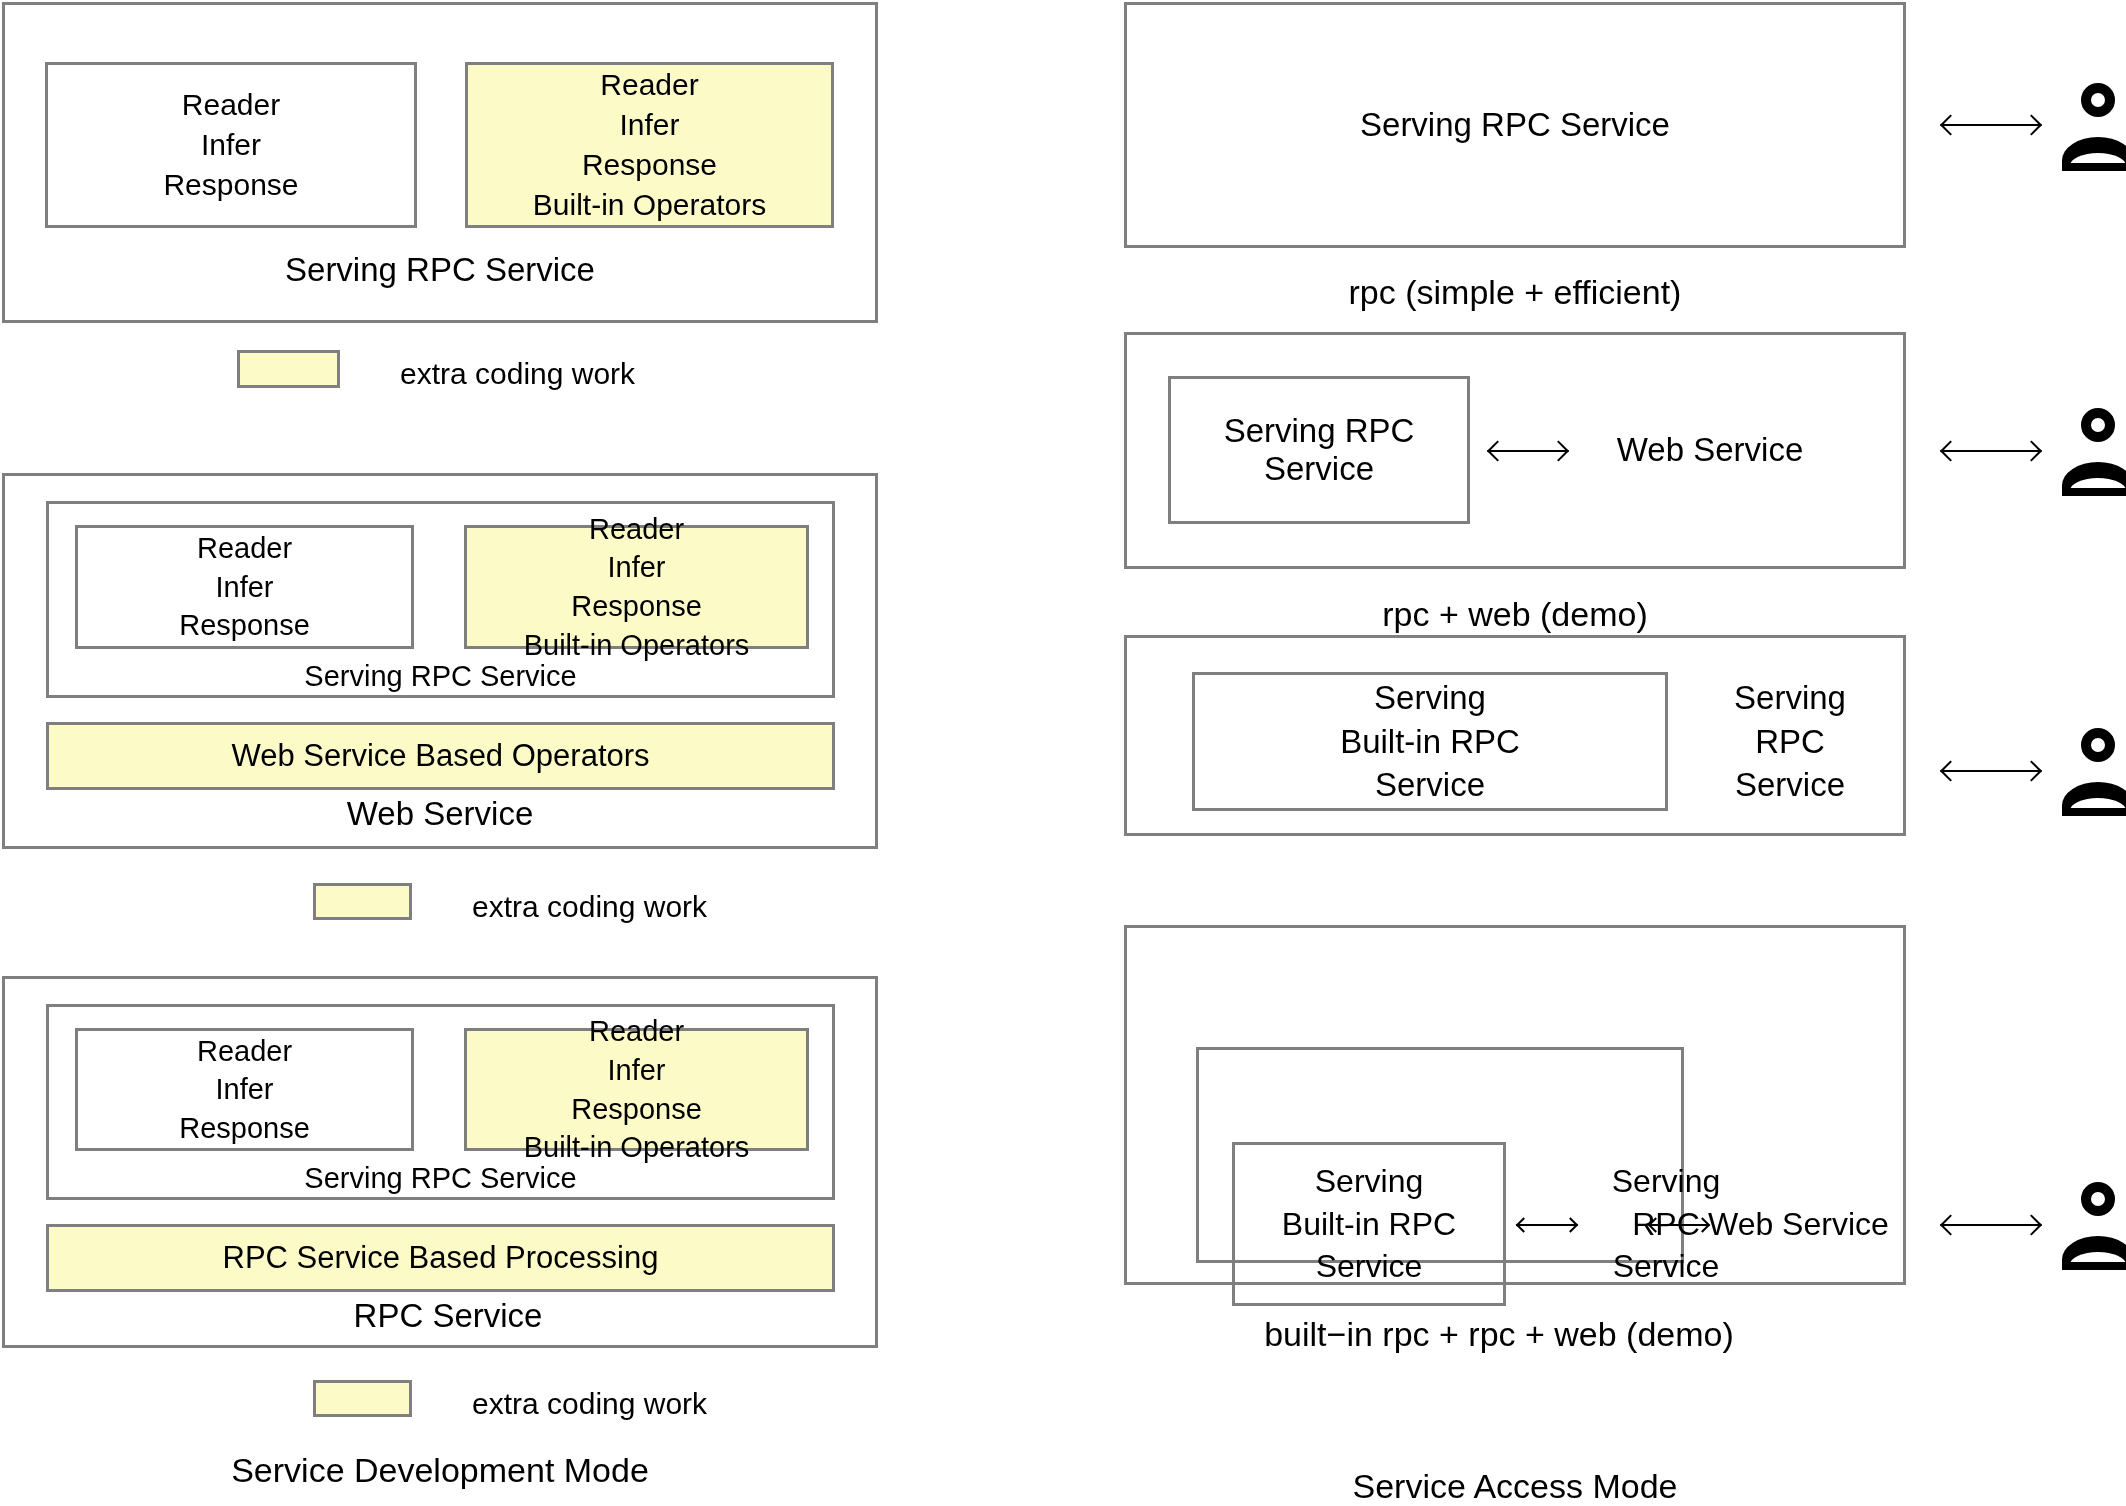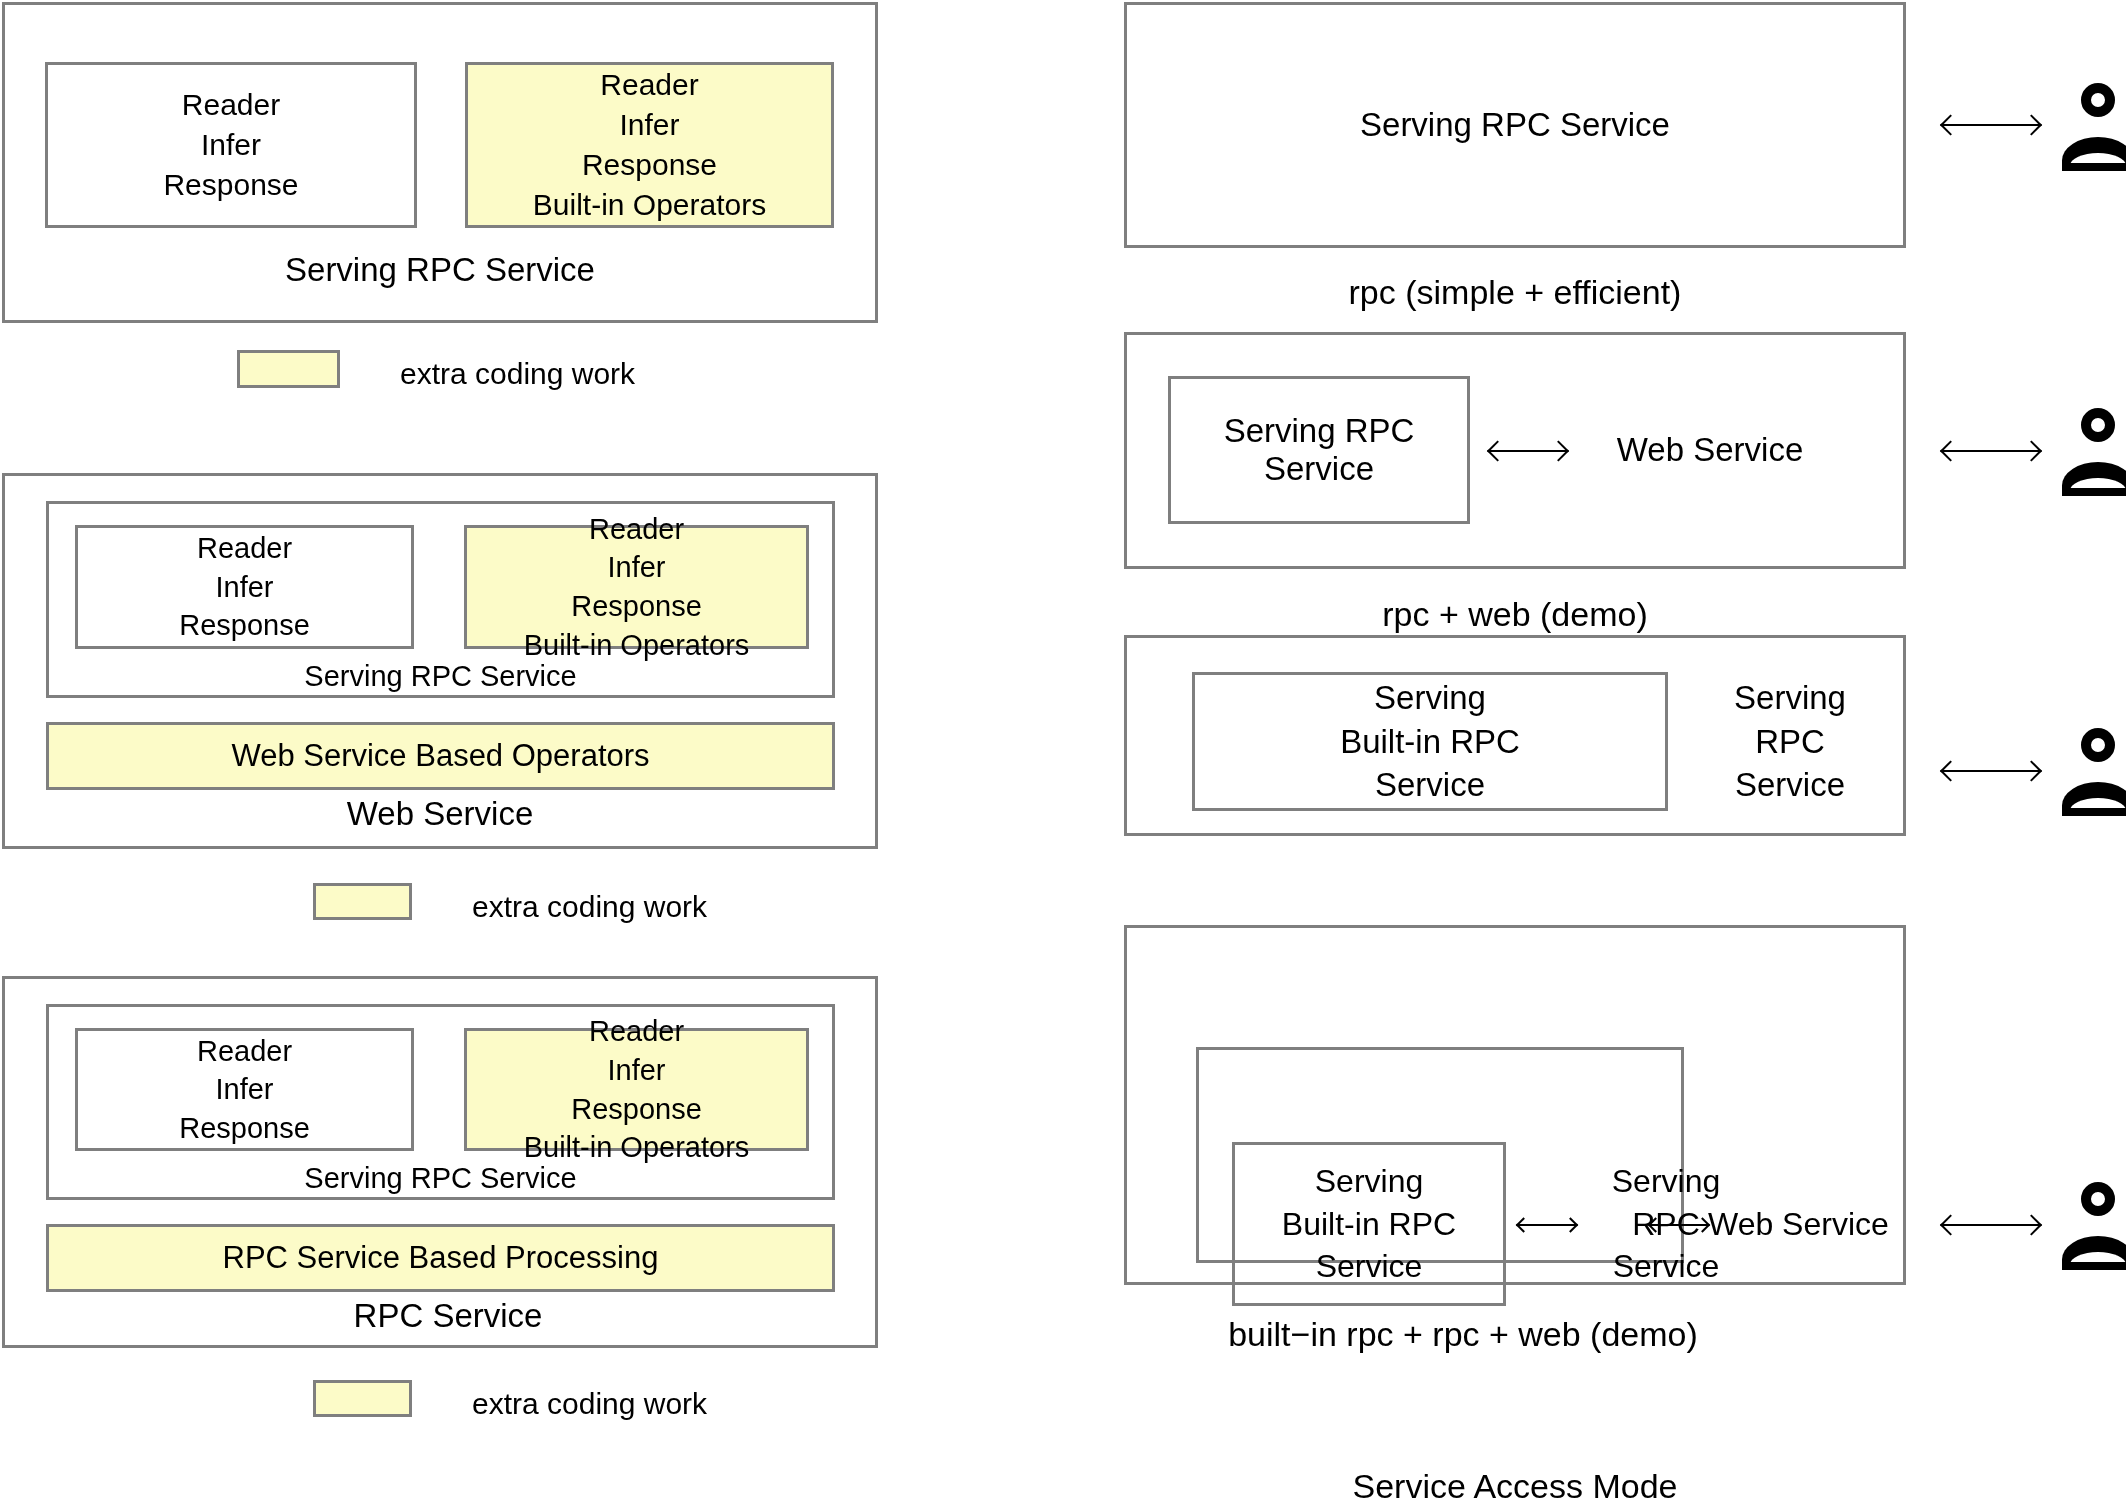--- a/index.html
+++ b/index.html
@@ -196,20 +196,21 @@
   <div class="center-wrap f29" style="left:46px; top:1157px; width:789px; height:42px;">Serving RPC Service</div>
 
   <div class="box yellow" style="left:46px; top:1224px; width:789px; height:68px;"></div>
   <div class="center-wrap f31" style="left:46px; top:1224px; width:789px; height:68px;">RPC Service Based Processing</div>
 
   <div class="center-wrap f33" style="left:2px; top:1292px; width:876px; height:48px;padding-left:16px;">RPC Service</div>
 
   <div class="box yellow" style="left:313px; top:1380px; width:99px; height:37px;"></div>
   <div class="lbl f30" style="left:472px; top:1384px; width:340px; text-align:left;">extra coding work</div>
 
+  <div class="center-wrap f34" style="left:2px; top:1448px; width:876px; height:44px;">Service Development Mode</div>
 
   <div class="box" style="left:1124px; top:2px; width:782px; height:246px;"></div>
   <div class="center-wrap f33" style="left:1124px; top:2px; width:782px; height:246px;">Serving RPC Service</div>
   <div class="arrow" style="left:1943px; top:124px; width:96px;"></div>
   <div class="person" style="left:2062px; top:83px; width:72px; height:88px;">
     <span class="head"></span>
     <span class="body"></span>
     <span class="base"></span>
   </div>
   <div class="center-wrap f34" style="left:1124px; top:270px; width:782px; height:44px;">rpc (simple + efficient)</div>
@@ -253,17 +254,17 @@
 RPC
 Service</div>
   <div class="arrow small" style="left:1650px; top:1224px; width:58px;"></div>
   <div class="center-wrap f32" style="left:1708px; top:1198px; width:250px; height:52px; font-size:32px; justify-content:flex-start; text-align:left;">Web Service</div>
   <div class="arrow" style="left:1943px; top:1224px; width:96px;"></div>
   <div class="person" style="left:2062px; top:1182px; width:72px; height:88px;">
     <span class="head"></span>
     <span class="body"></span>
     <span class="base"></span>
   </div>
-  <div class="center-wrap f34" style="left:1072px; top:1312px; width:782px; height:44px;">built−in rpc + rpc + web (demo)</div>
+  <div class="center-wrap f34" style="left:1108px; top:1312px; width:782px; height:44px;">built−in rpc + rpc + web (demo)</div>
 
   <div class="center-wrap f34" style="left:1124px; top:1448px; width:782px; height:44px;margin-top:16px;">Service Access Mode</div>
 
 </div>
 
 </body></html>

